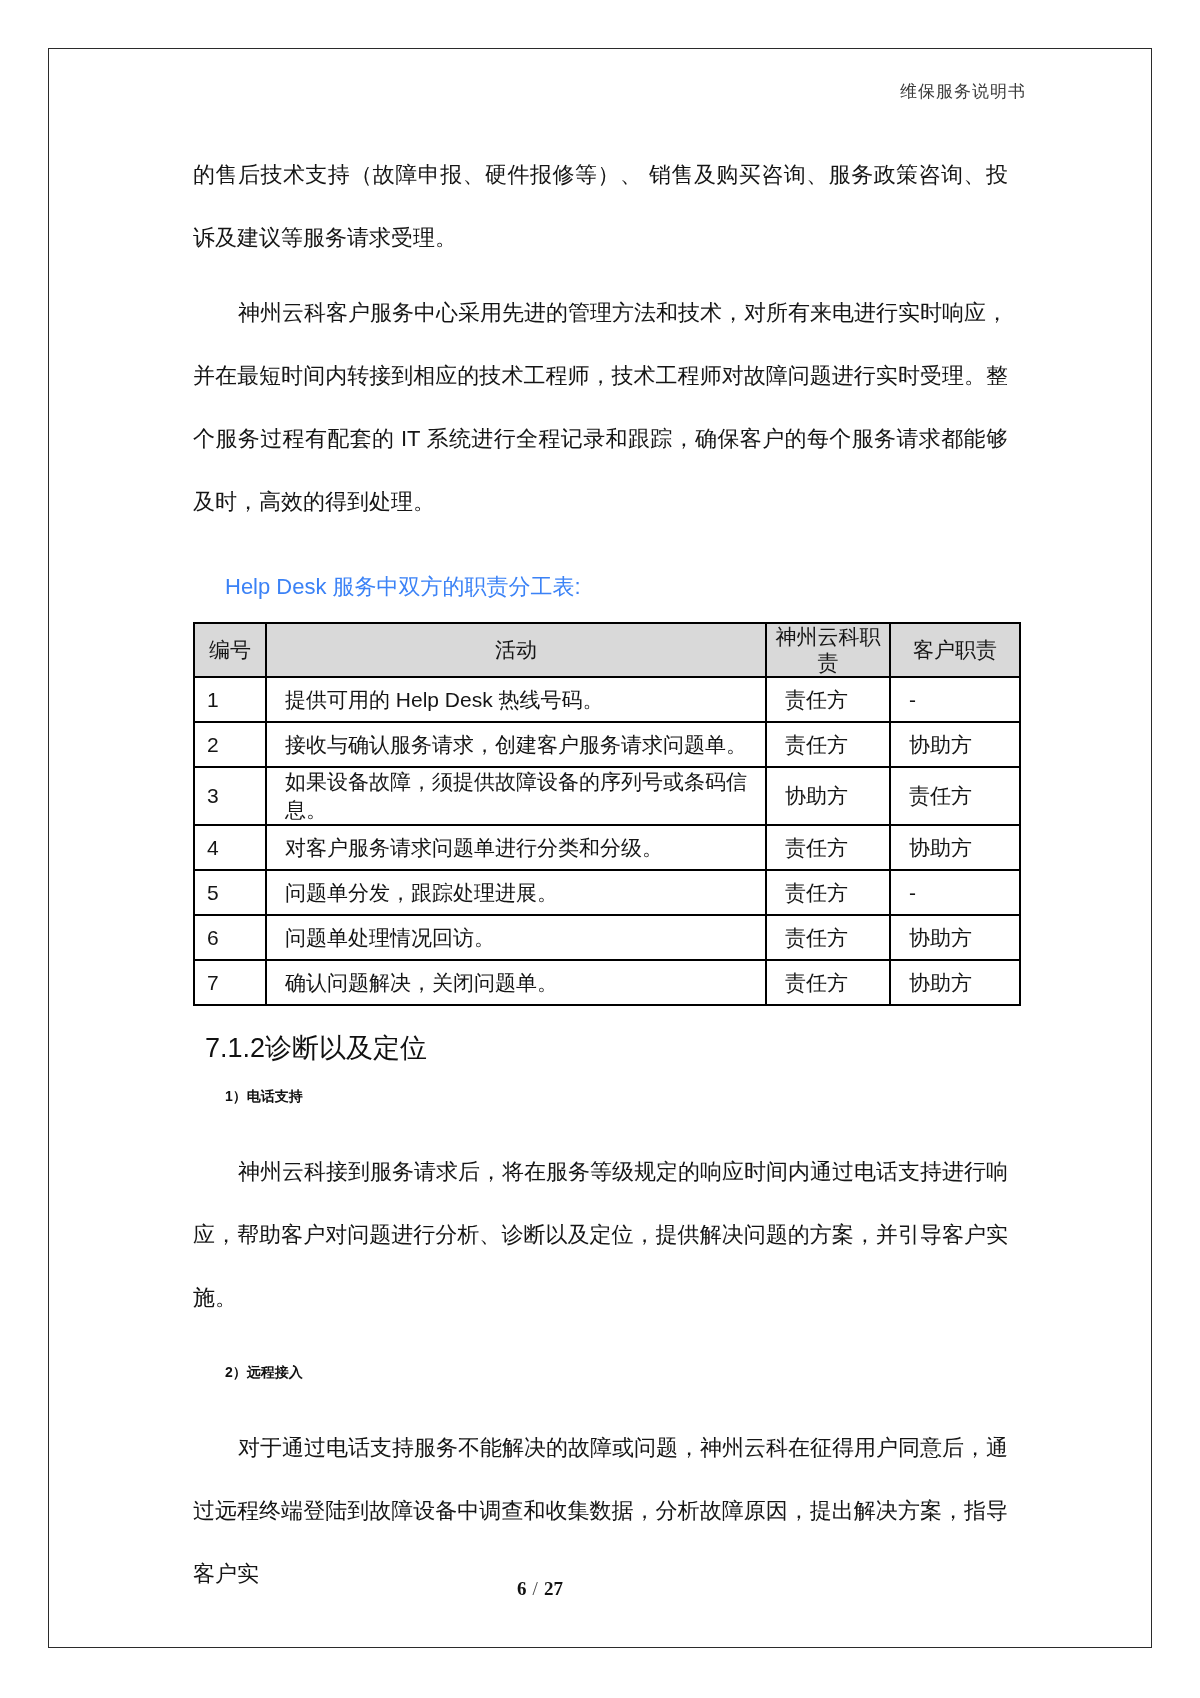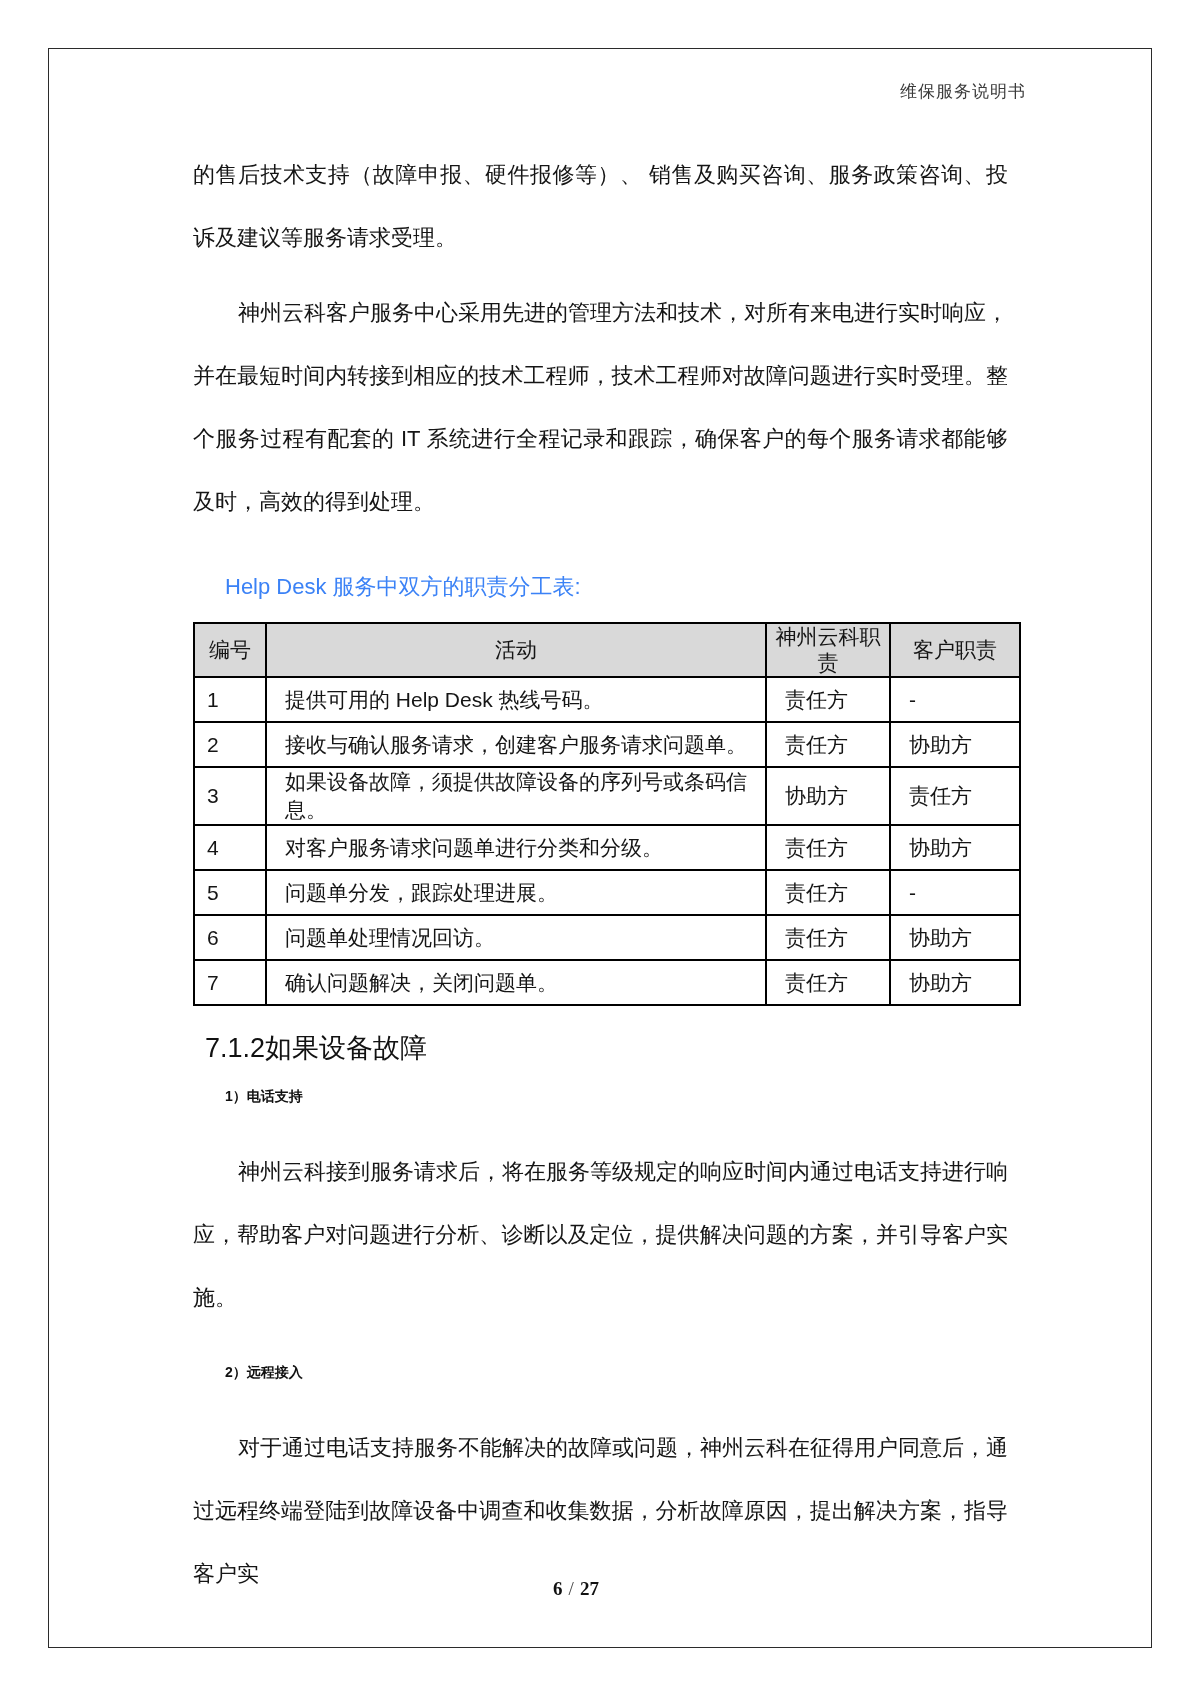--- a/index.html
+++ b/index.html
@@ -116,21 +116,20 @@
   .doc-footer {
     position: absolute;
     top: 1578px;
     left: 0;
     width: 1080px;
     text-align: center;
     font-family: "Liberation Serif", "DejaVu Serif", serif;
     font-size: 19px;
     font-weight: bold;
     color: #111111;
-    margin-left: 36px;
   }
   .doc-footer .sep {
     font-weight: normal;
     color: #444444;
     padding: 0 6px;
   }
 </style>
 </head>
 <body>
 
@@ -202,21 +201,21 @@
         </tr>
         <tr>
           <td class="col-no">7</td>
           <td>确认问题解决，关闭问题单。</td>
           <td>责任方</td>
           <td>协助方</td>
         </tr>
       </tbody>
     </table>
 
-    <h2 class="section-heading"><span class="section-number">7.1.2</span><span>如果设备故障</span></h2>
+    <h2 class="section-heading"><span class="section-number">7.1.2</span><span>诊断以及定位</span></h2>
 
 
     <p class="subheading">1）电话支持</p>
 
     <p class="para indent" id="p4">神州云科接到服务请求后，将在服务等级规定的响应时间内通过电话支持进行响应，帮助客户对问题进行分析、诊断以及定位，提供解决问题的方案，并引导客户实施。</p>
 
     <p class="subheading">2）远程接入</p>
 
     <p class="para indent" id="p5">对于通过电话支持服务不能解决的故障或问题，神州云科在征得用户同意后，通过远程终端登陆到故障设备中调查和收集数据，分析故障原因，提出解决方案，指导客户实</p>
 

